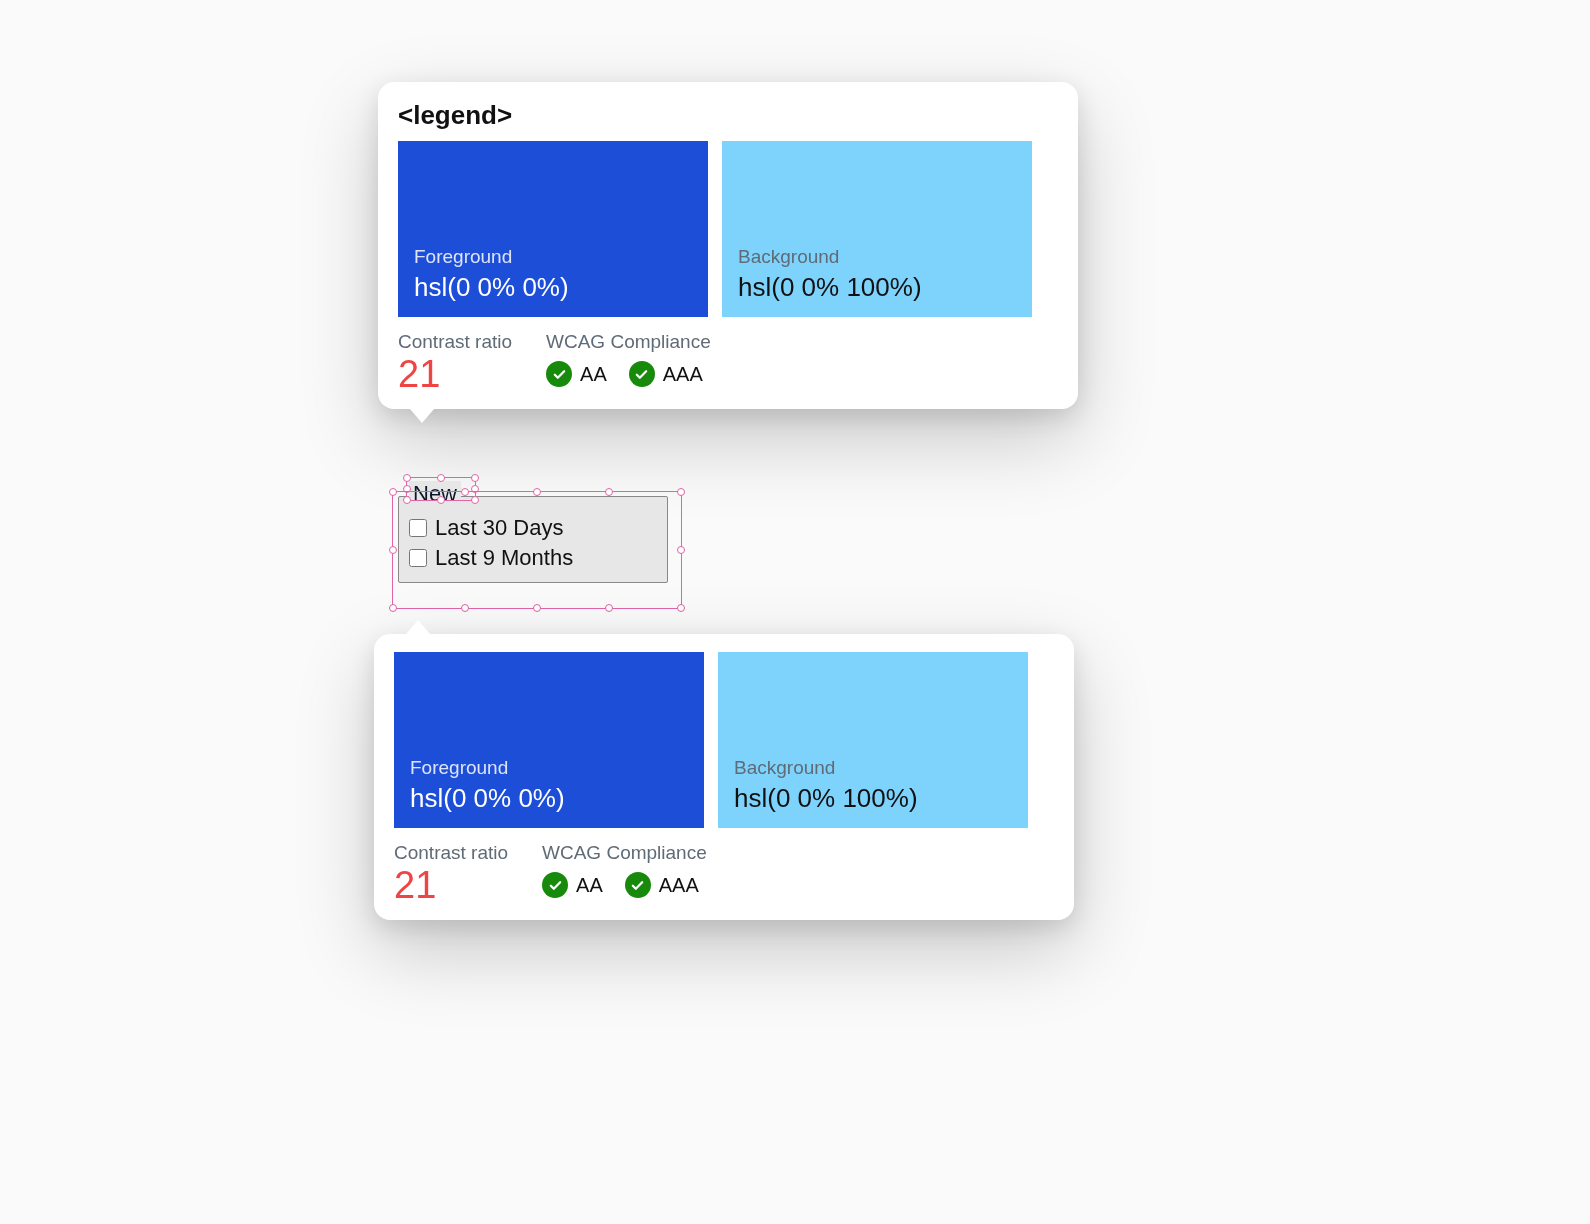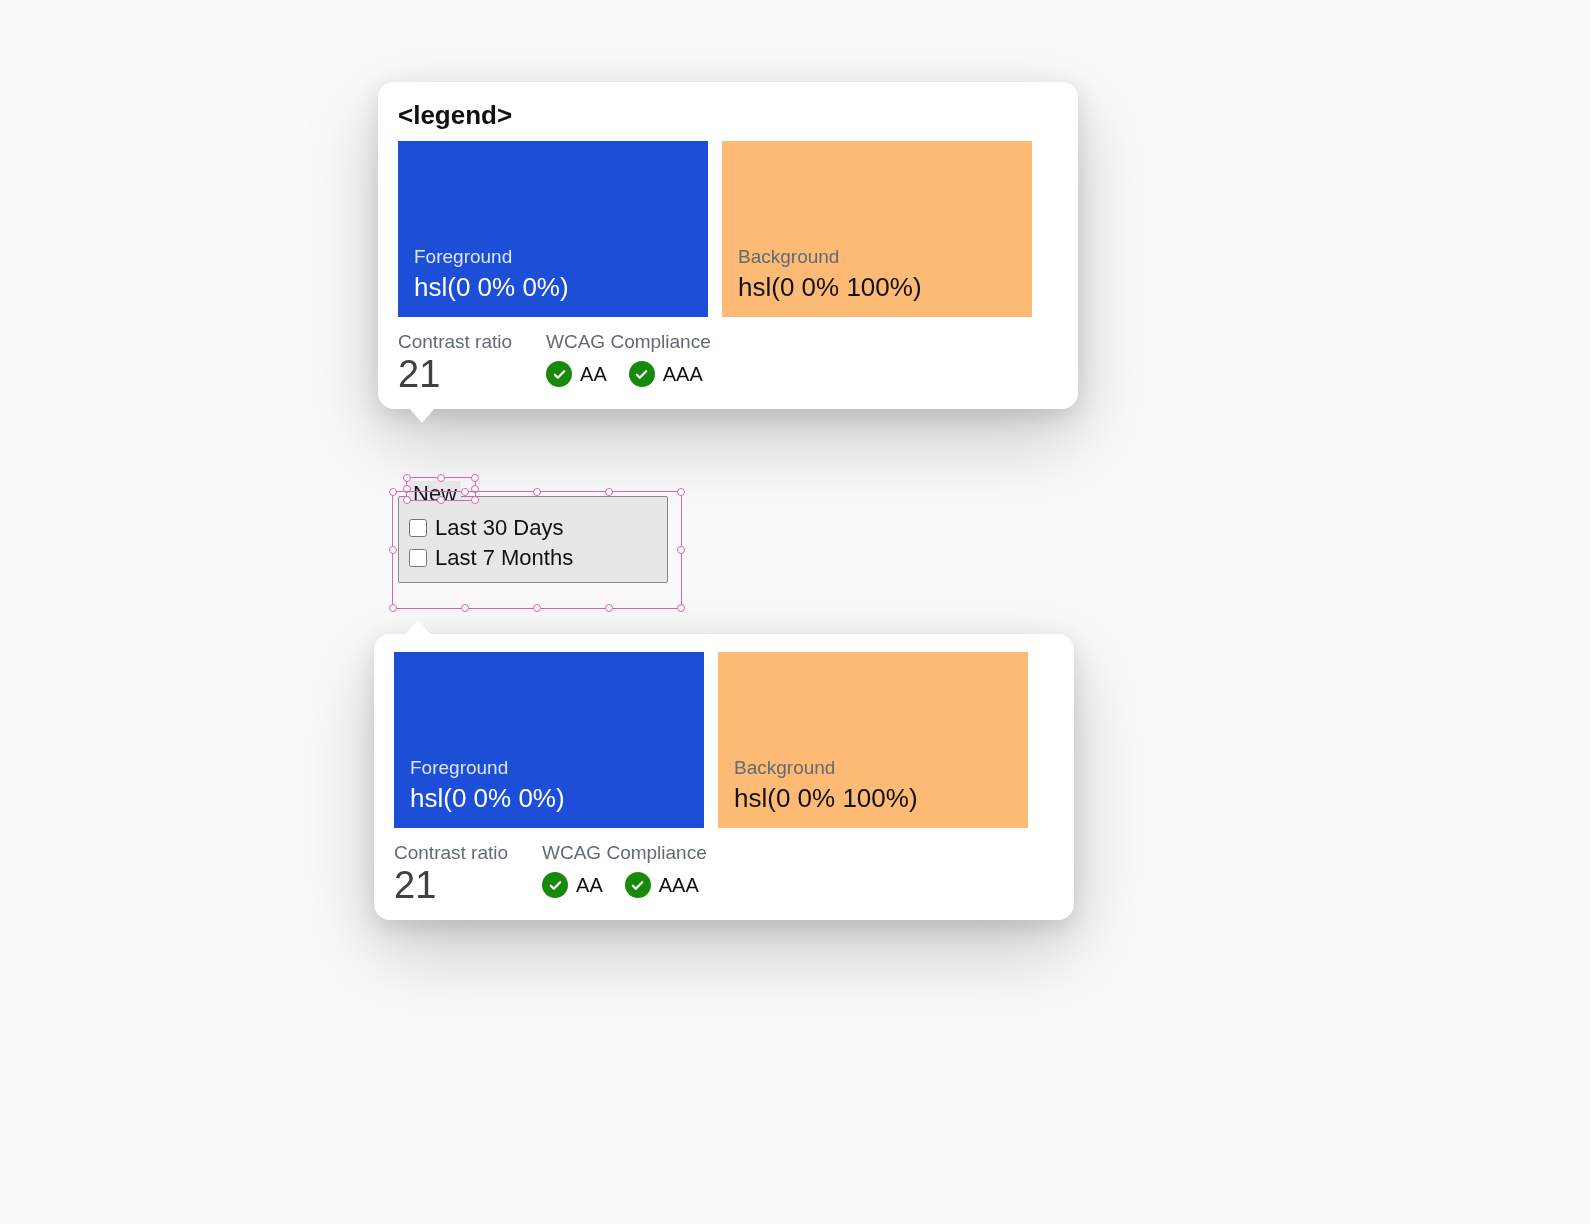--- a/index.html
+++ b/index.html
@@ -57,21 +57,21 @@
     width: 310px;
     flex: 0 0 auto;
     height: 176px;
     border-radius: 0;
     padding: 14px 16px;
     display: flex;
     flex-direction: column;
     justify-content: flex-end;
   }
   .swatch.dark { background: #1d4ed8; color: #ffffff; }
-  .swatch.light { background: #fdba74; color: #111111; border: 0; }
+  .swatch.light { background: #7dd3fc; color: #111111; border: 0; }
   .swatch .label {
     font-size: 19px;
     color: rgba(255,255,255,0.85);
     margin-bottom: 4px;
   }
   .swatch.light .label { color: #5f6b76; }
   .swatch .value {
     font-size: 26px;
     font-weight: 500;
   }
@@ -84,21 +84,21 @@
   }
   .metric-block { display: flex; flex-direction: column; }
   .metric-label {
     font-size: 19px;
     color: #5f6b76;
     margin-bottom: 2px;
   }
   .metric-value {
     font-size: 38px;
     font-weight: 500;
-    color: #404040;
+    color: #ef4444;
     line-height: 1;
   }
 
   .compliance {
     display: flex;
     flex-direction: column;
   }
   .compliance-row {
     display: flex;
     gap: 22px;
@@ -232,21 +232,21 @@
   </div>
 
   <fieldset class="selected-fieldset" style="left:398px; top:483px; width:270px;">
     <legend class="legend">New</legend>
     <label class="cb-row">
       <input type="checkbox" style="">
       <span>Last 30 Days</span>
     </label>
     <label class="cb-row">
       <input type="checkbox" style="">
-      <span>Last 7 Months</span>
+      <span>Last 9 Months</span>
     </label>
   </fieldset>
 
   <div class="selection-overlay" style="left:406px; top:477px; width:70px; height:24px;">
     <div class="handle h-tl"></div>
     <div class="handle h-t"></div>
     <div class="handle h-tr"></div>
     <div class="handle h-l"></div>
     <div class="handle h-r"></div>
     <div class="handle h-bl"></div>

